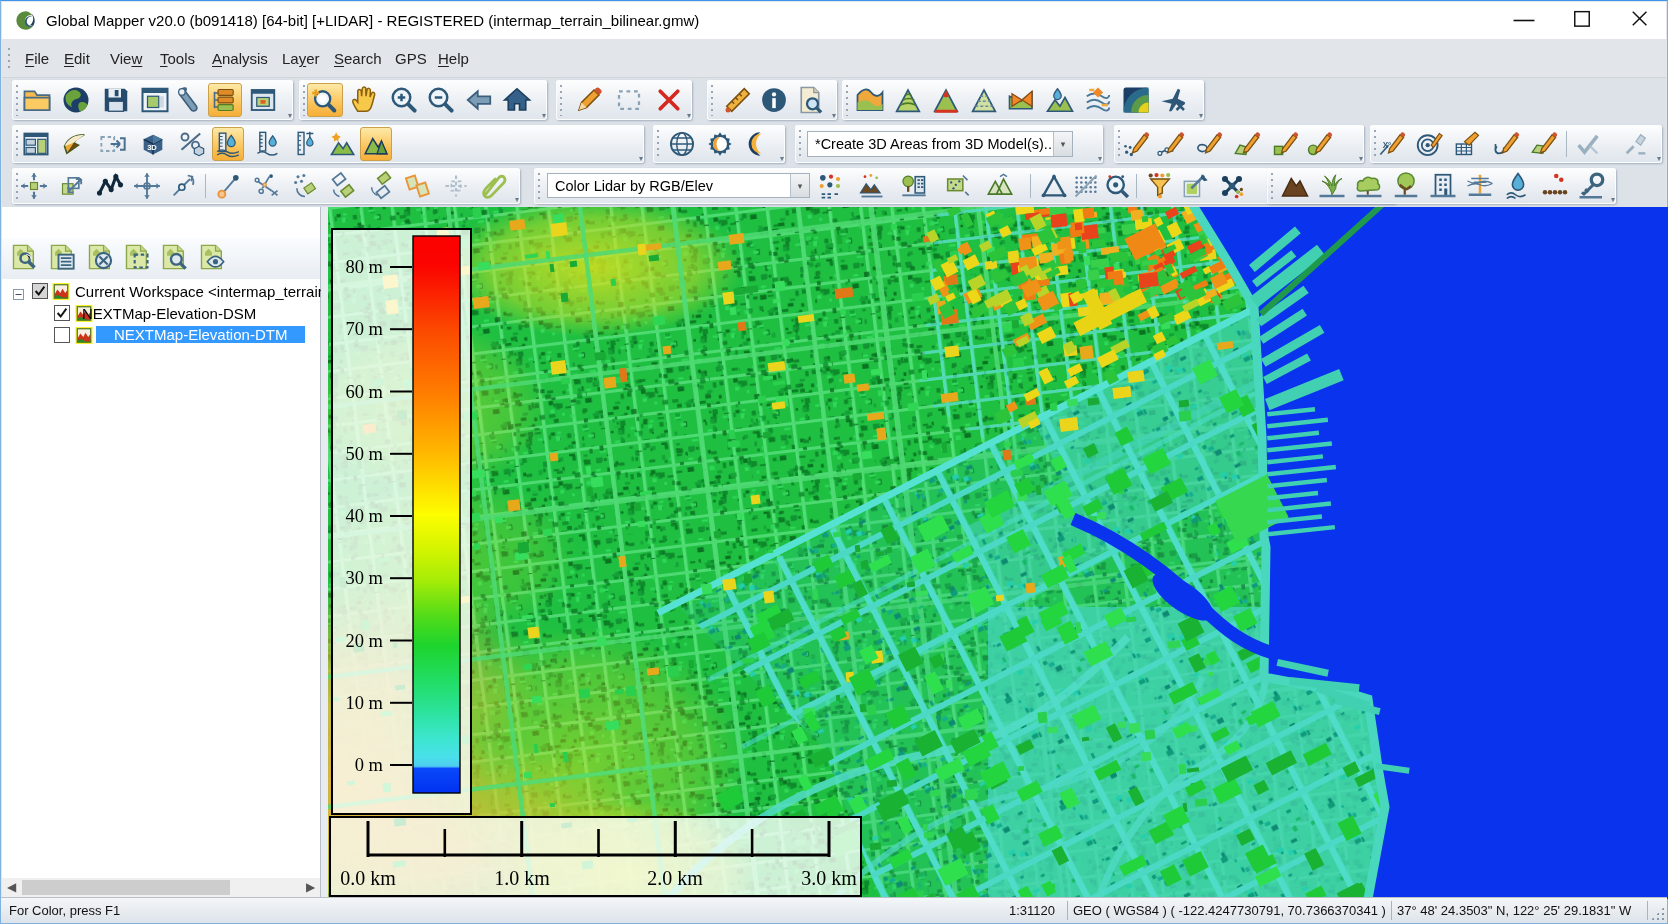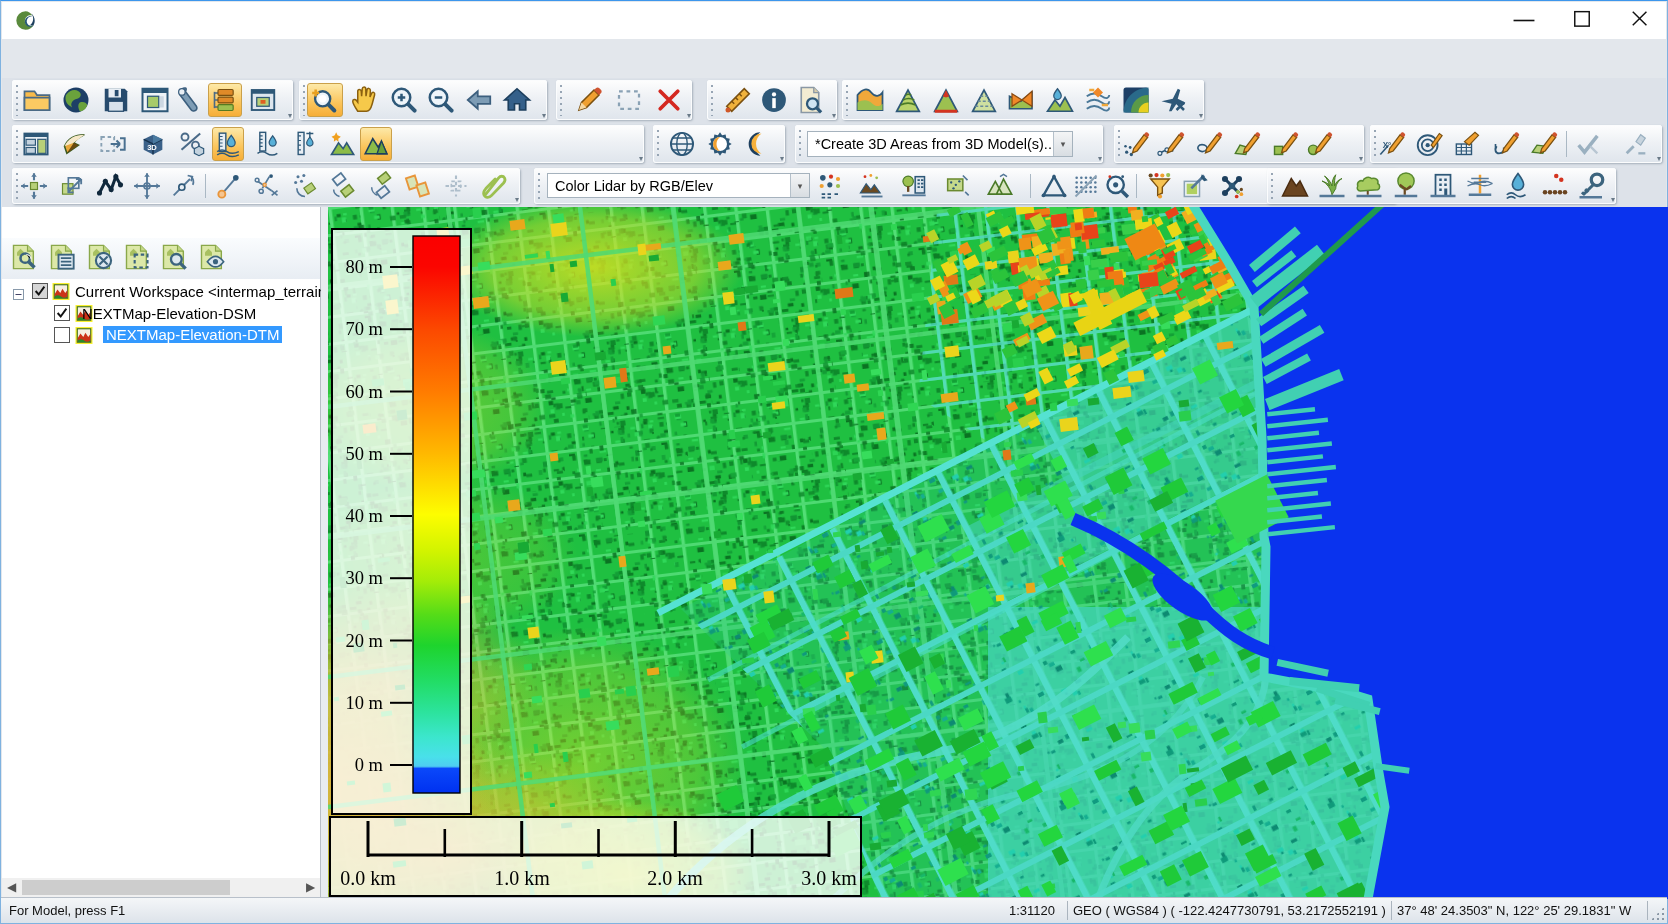--- a/index.html
+++ b/index.html
@@ -41,29 +41,42 @@
 .segsep { position:absolute; top:3px; bottom:3px; width:1px; background:#aab4be; }
 </style></head><body>
 <div id="win">
  <div id="titlebar">
   <div id="appico"><svg viewBox="0 0 24 24" width="100%" height="100%" xmlns="http://www.w3.org/2000/svg">
           <circle cx="12" cy="12" r="10.5" fill="#fff"></circle>
           <path d="M12 1.5A10.5 10.5 0 001.5 12 10.5 10.5 0 0012 22.5c4 0 7.5-2.2 9.3-5.5-2.8 1.8-6.3 1.4-8.3-.6-2.4-2.4-2.2-6.4.4-8.8 1.8-1.6 4.3-2 6.4-1.2C18 3.3 15.2 1.5 12 1.5z" fill="#5a8a3c"></path>
           <path d="M21.3 17c1-1.5 1.2-3.2 1.2-5 0-3.3-1.6-6.3-4-8.1 1.8 2 2.6 4.5 2.2 7.2-.3 2.4-1.5 4.5-3.4 5.9 1.4.8 2.9.8 4 0z" fill="#1d3f5e"></path>
           <path d="M13.4 8.6c-2.6 2.4-2.8 6.4-.4 8.8 2 2 5.5 2.4 8.3.6l.1-.2c-2.4.8-4.9.3-6.5-1.3-2-2-2-5.3.1-7.6a5.6 5.6 0 014.8-1.7c-1.9-.8-4.6-.2-6.4 1.4z" fill="#2a5a7a"></path>
         </svg></div>
+  <div id="title">Global Mapper v20.0 (b091418) [64-bit] [+LIDAR] - REGISTERED (intermap_terrain_bilinear.gmw)</div>
   <div class="wbtn" style="left:1499px"><svg viewBox="0 0 46 46" width="100%" height="100%" xmlns="http://www.w3.org/2000/svg">
           <path d="M10 23h26" stroke="#111" stroke-width="2"></path>
         </svg></div>
   <div class="wbtn" style="left:1557px"><svg viewBox="0 0 46 46" width="100%" height="100%" xmlns="http://www.w3.org/2000/svg">
           <rect x="14" y="12" width="18" height="18" fill="none" stroke="#111" stroke-width="1.8"></rect>
         </svg></div>
   <div class="wbtn" style="left:1615px"><svg viewBox="0 0 46 46" width="100%" height="100%" xmlns="http://www.w3.org/2000/svg">
           <path d="M14 12l17 17M31 12L14 29" stroke="#111" stroke-width="1.8"></path>
         </svg></div>
+ </div>
+ <div id="menubar">
+  <div class="grip" style="left:5px;top:8px;bottom:8px"></div>
+  <div class="mi" style="left:23px"><u>F</u>ile</div>
+  <div class="mi" style="left:62px"><u>E</u>dit</div>
+  <div class="mi" style="left:108px">Vie<u>w</u></div>
+  <div class="mi" style="left:158px"><u>T</u>ools</div>
+  <div class="mi" style="left:210px"><u>A</u>nalysis</div>
+  <div class="mi" style="left:280px">La<u>y</u>er</div>
+  <div class="mi" style="left:332px"><u>S</u>earch</div>
+  <div class="mi" style="left:393px">GPS</div>
+  <div class="mi" style="left:436px"><u>H</u>elp</div>
  </div>
  <div id="tb">
   <div class="trow" style="top:0;height:45px">
         <div class="grp" style="left:10px;top:2px;width:281px;height:40px">
           <div class="grip"></div>
           <div class="ic" style="left:10px;width:30px;"><svg viewBox="0 0 24 24" width="100%" height="100%" xmlns="http://www.w3.org/2000/svg">
               <path d="M2 5h8l2 3h10v12H2z" fill="#f8bb4b" stroke="#4a6a85" stroke-width="1.4"></path>
               <path d="M2 10h20v10H2z" fill="#fbca62" stroke="#4a6a85" stroke-width="1.4"></path>
             </svg></div>
           <div class="ic" style="left:49px;width:30px;"><svg viewBox="0 0 24 24" width="100%" height="100%" xmlns="http://www.w3.org/2000/svg">
@@ -686,21 +699,21 @@
             <path d="M3 19c3-2.5 6-2.5 9 0s6 2.5 9 0v2H3z" fill="#2a8a2a"></path>
           </svg></span>
     <span style="position:absolute;left:80px;top:26px;white-space:nowrap">NEXTMap-Elevation-DSM</span>
     <span class="cbx" style="left:52px;top:48px;background:#fff"><svg viewBox="0 0 16 16" width="100%" height="100%" xmlns="http://www.w3.org/2000/svg"></svg></span>
     <span class="lyric" style="left:73px;top:48px"><svg viewBox="0 0 24 24" width="100%" height="100%" xmlns="http://www.w3.org/2000/svg">
             <rect x="0" y="0" width="24" height="24" fill="#f8f032"></rect>
             <rect x="2.5" y="2.5" width="19" height="19" fill="#f6efe2" stroke="#3a6a1a" stroke-width="1.5"></rect>
             <path d="M3 16l4-7 4 5 3-6 4 6 3-4v11H3z" fill="#cc3318"></path>
             <path d="M3 19c3-2.5 6-2.5 9 0s6 2.5 9 0v2H3z" fill="#2a8a2a"></path>
           </svg></span>
-    <span style="position:absolute;left:101px;top:47px;background:#3399ff;color:#fff;white-space:nowrap;padding:0 3px">NEXTMap-Elevation-DTM</span>
+    <span style="position:absolute;left:94px;top:47px;background:#3399ff;color:#fff;white-space:nowrap;padding:0 18px">NEXTMap-Elevation-DTM</span>
   </div>
   <div id="phsb">
     <div class="ar" style="left:0">◀</div>
     <div class="thumb"></div>
     <div class="ar" style="right:0">▶</div>
   </div>
  </div>
  <div id="splitter"></div>
  <div id="mapwrap"><svg id="map" width="1341" height="692" viewBox="0 0 1341 692" xmlns="http://www.w3.org/2000/svg">
         <defs>
@@ -1757,21 +1770,21 @@
           <line x1="347.3" y1="614" x2="347.3" y2="650" stroke="#000" stroke-width="3"></line>
           <line x1="424.1" y1="622" x2="424.1" y2="650" stroke="#000" stroke-width="2.6"></line>
           <line x1="501.0" y1="614" x2="501.0" y2="650" stroke="#000" stroke-width="3"></line>
           <text x="40" y="678" font-family="Liberation Serif, serif" font-size="20" text-anchor="middle" fill="#000">0.0 km</text>
           <text x="194" y="678" font-family="Liberation Serif, serif" font-size="20" text-anchor="middle" fill="#000">1.0 km</text>
           <text x="347" y="678" font-family="Liberation Serif, serif" font-size="20" text-anchor="middle" fill="#000">2.0 km</text>
           <text x="501" y="678" font-family="Liberation Serif, serif" font-size="20" text-anchor="middle" fill="#000">3.0 km</text>
         </g>
       </svg></div>
  <div id="statusbar">
-   <div class="seg" style="left:8px">For Model, press F1</div>
+   <div class="seg" style="left:8px">For Color, press F1</div>
    <div class="seg" style="left:1008px">1:31120</div>
    <div class="segsep" style="left:1066px"></div>
-   <div class="seg" style="left:1072px">GEO ( WGS84 ) ( -122.4247730791, 53.2172552191 )</div>
+   <div class="seg" style="left:1072px">GEO ( WGS84 ) ( -122.4247730791, 70.7366370341 )</div>
    <div class="segsep" style="left:1390px"></div>
    <div class="seg" style="left:1396px">37° 48' 24.3503" N, 122° 25' 29.1831" W</div>
    <div class="segsep" style="left:1646px"></div>
    <div style="position:absolute;right:3px;bottom:3px;width:13px;height:13px;background-image:radial-gradient(circle at 2px 2px,#8a97a5 1.2px,rgba(0,0,0,0) 1.5px);background-size:5px 5px;clip-path:polygon(100% 0,100% 100%,0 100%)"></div>
  </div>
 </div>
 </body></html>

